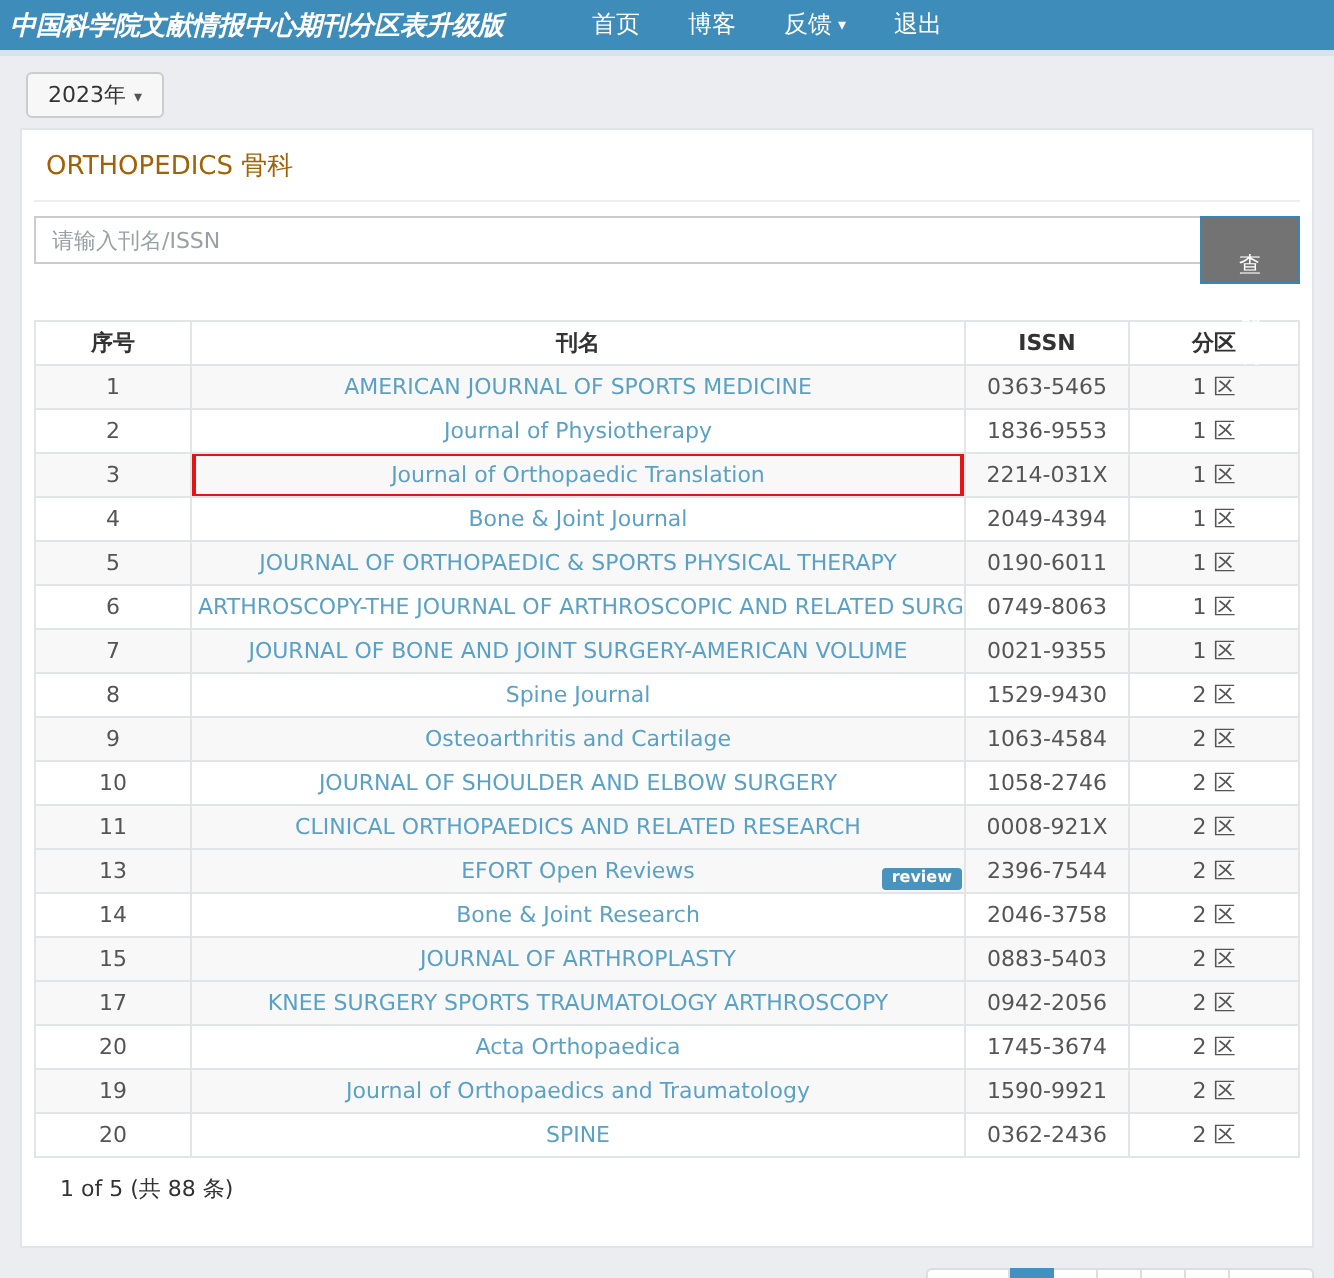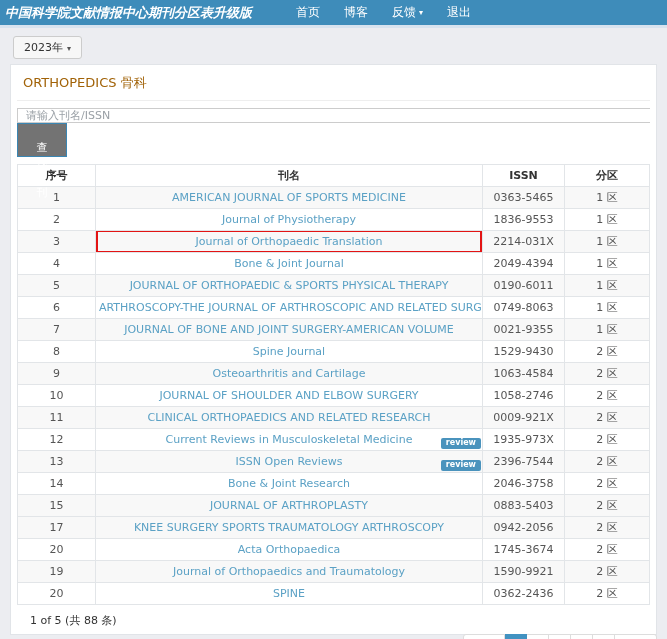--- a/index.html
+++ b/index.html
@@ -32,34 +32,34 @@
     margin:5px 10px 0 10px; background:#fff;
     border:1px solid #e1e4e8;
     padding:0 6px 6px 6px;
     min-height:560px;
   }
   .panel-title {
     font-size:13px; color:#a16207; padding:9px 6px 8px 6px;
     border-bottom:1px solid #eee;
   }
   
-  .search-row { display:flex; margin:7px 0 5px 0;flex-direction:column; }
+  .search-row { display:flex; margin:7px 0 5px 0; }
   .search-input {
     flex:1; height:24px; border:1px solid #ccc; border-right:none;
     padding:0 8px; font-size:11px; color:#333; outline:none;
     font-family:"DejaVu Sans","Liberation Sans",sans-serif;
   }
   .search-input::placeholder { color:#9aa0a6; }
   .search-btn {
     width:50px; height:24px; background:#737373; color:#fff;
     border:1px solid #3a86b3; font-size:11px; cursor:pointer; padding:16px;
     font-family:"DejaVu Sans","Liberation Sans",sans-serif;
   }
   
-  table { width:100%; border-collapse:collapse; table-layout:fixed; margin-top:7px; }
+  table { width:100%; border-collapse:collapse; table-layout:fixed; margin-top:18px; }
   col.c-index { width:78px; }
   col.c-issn  { width:82px; }
   col.c-zone  { width:85px; }
   th, td {
     border:1px solid #e2e5e8; text-align:center;
     font-size:11px; height:22px; padding:1px 3px;
     overflow:hidden; white-space:nowrap;
   }
   th { color:#333; font-weight:bold; background:#fff; }
   td { color:#555; }
@@ -184,32 +184,26 @@
         </tr>
         <tr>
           <td>10</td>
           <td class="name-cell"><a class="journal-link">JOURNAL OF SHOULDER AND ELBOW SURGERY</a></td>
           <td>1058-2746</td>
           <td>2 区</td>
         </tr>
         <tr class="stripe">
           <td>11</td>
           <td class="name-cell"><a class="journal-link">CLINICAL ORTHOPAEDICS AND RELATED RESEARCH</a></td>
-          <td>0009-921X</td>
-          <td>2 区</td>
-        </tr>
-        <tr>
-          <td>12</td>
-          <td class="name-cell"><a class="journal-link">Current Reviews in Musculoskeletal Medicine</a><span class="review-badge">review</span></td>
-          <td>1935-973X</td>
+          <td>0008-921X</td>
           <td>2 区</td>
         </tr>
         <tr class="stripe">
           <td>13</td>
-          <td class="name-cell"><a class="journal-link">ISSN Open Reviews</a><span class="review-badge">review</span></td>
+          <td class="name-cell"><a class="journal-link">EFORT Open Reviews</a><span class="review-badge">review</span></td>
           <td>2396-7544</td>
           <td>2 区</td>
         </tr>
         <tr>
           <td>14</td>
           <td class="name-cell"><a class="journal-link">Bone &amp; Joint Research</a></td>
           <td>2046-3758</td>
           <td>2 区</td>
         </tr>
         <tr class="stripe">

